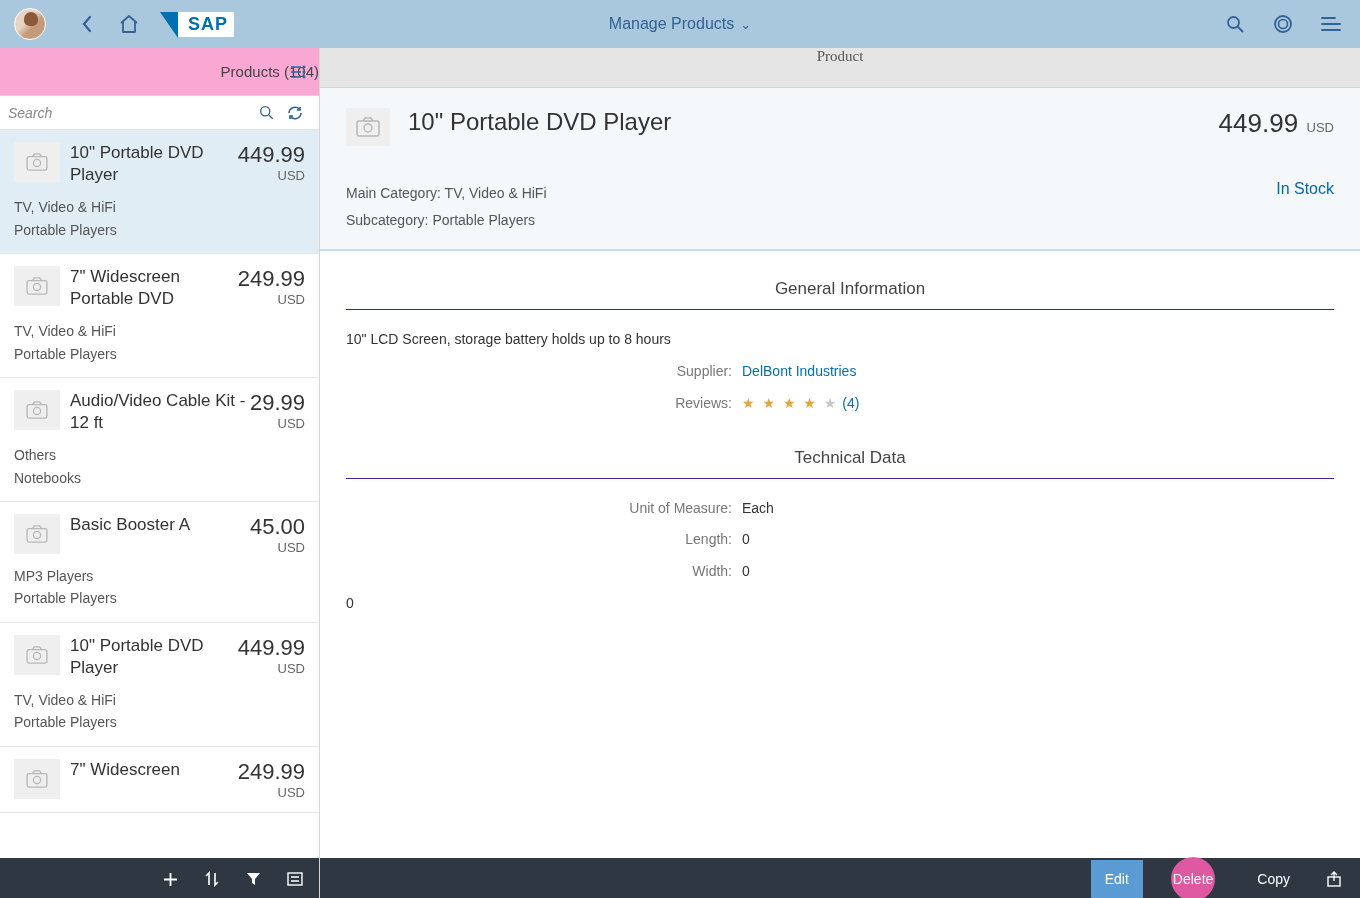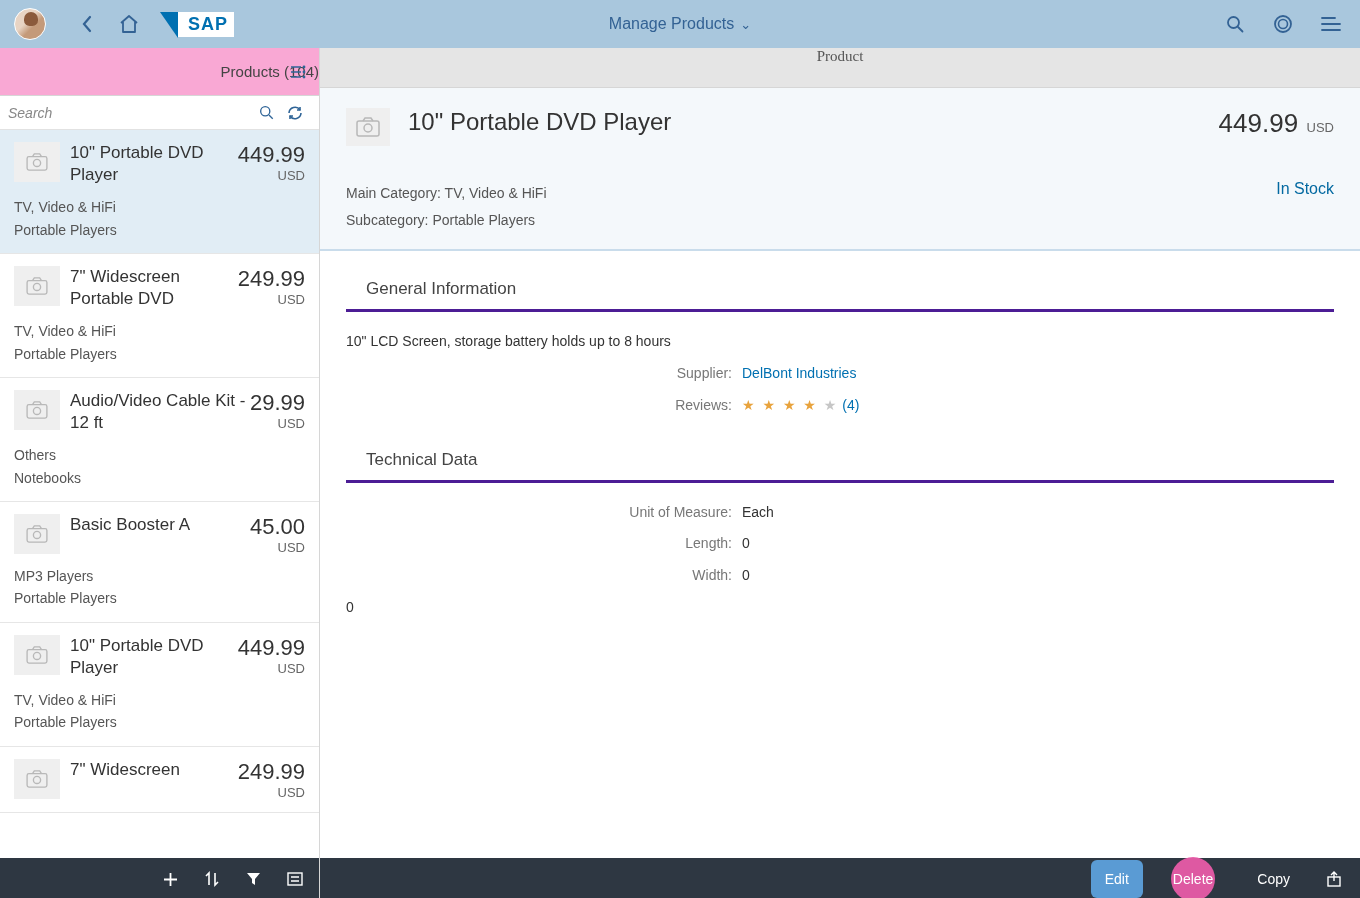--- a/index.html
+++ b/index.html
@@ -58,31 +58,31 @@
   .oh-thumb { width:44px; height:38px; background:#efefef; display:flex; align-items:center; justify-content:center; color:#b8b8b8; font-size:20px; margin-right:18px;}
   .oh-title { font-size:24px; color:#333; flex:1;}
   .oh-price-block { text-align:right;}
   .oh-price { font-size:26px; color:#333;}
   .oh-curr { font-size:13px; color:#666; margin-left:4px;}
   .oh-bottom { display:flex; margin-top:34px; }
   .oh-attrs { flex:1; font-size:14px; color:#555; line-height:1.9;}
   .oh-status { color:#0369a1; font-size:16px; align-self:flex-start;}
   
   .sections { flex:1; overflow:auto; padding:0 26px 20px 26px; background:#fff;}
-  .section-title { font-size:17px; color:#444; padding:28px 0 10px 20px; border-bottom:3px solid #4c1d95;}
+  .section-title { font-size:17px; color:#444; padding:28px 0 10px 20px; border-bottom:1px solid #4c1d95;text-align:center;}
   .form { padding:14px 0 0 0;}
   .form-row { display:flex; padding:4px 0; font-size:14px; line-height:1.7;}
   .form-label { width:396px; text-align:right; color:#777; padding-right:10px;}
   .form-value { color:#333; }
   .link { color:#0070b1; cursor:pointer;}
   .stars { color:#e8a33d; letter-spacing:2px; font-size:14px;}
   .star-empty { color:#c6c6c6;}
   
   .detail-footer { height:42px; background:#2e3742; display:flex; align-items:center; justify-content:flex-end; padding:0 18px; gap:16px;}
-  .df-btn { color:#fff; font-size:14px; padding:11px 14px; cursor:pointer; border-radius:6px;text-align:right;}
+  .df-btn { color:#fff; font-size:14px; padding:11px 14px; cursor:pointer; border-radius:0;text-align:right;}
   .df-btn.edit { background:#5a9bd4; }
   .df-btn.delete { position:relative;}
   .pink-circle { position:absolute; width:44px; height:44px; background:#e85ba8; border-radius:50%; left:50%; top:50%; transform:translate(-50%,-50%); z-index:0; opacity:0.95;}
   .delete-text{position:relative;z-index:1;}
   .df-icon { color:#fff; font-size:16px; cursor:pointer; margin-left:6px;}
   
   svg { display:block; }
 </style>
 </head>
 <body>

